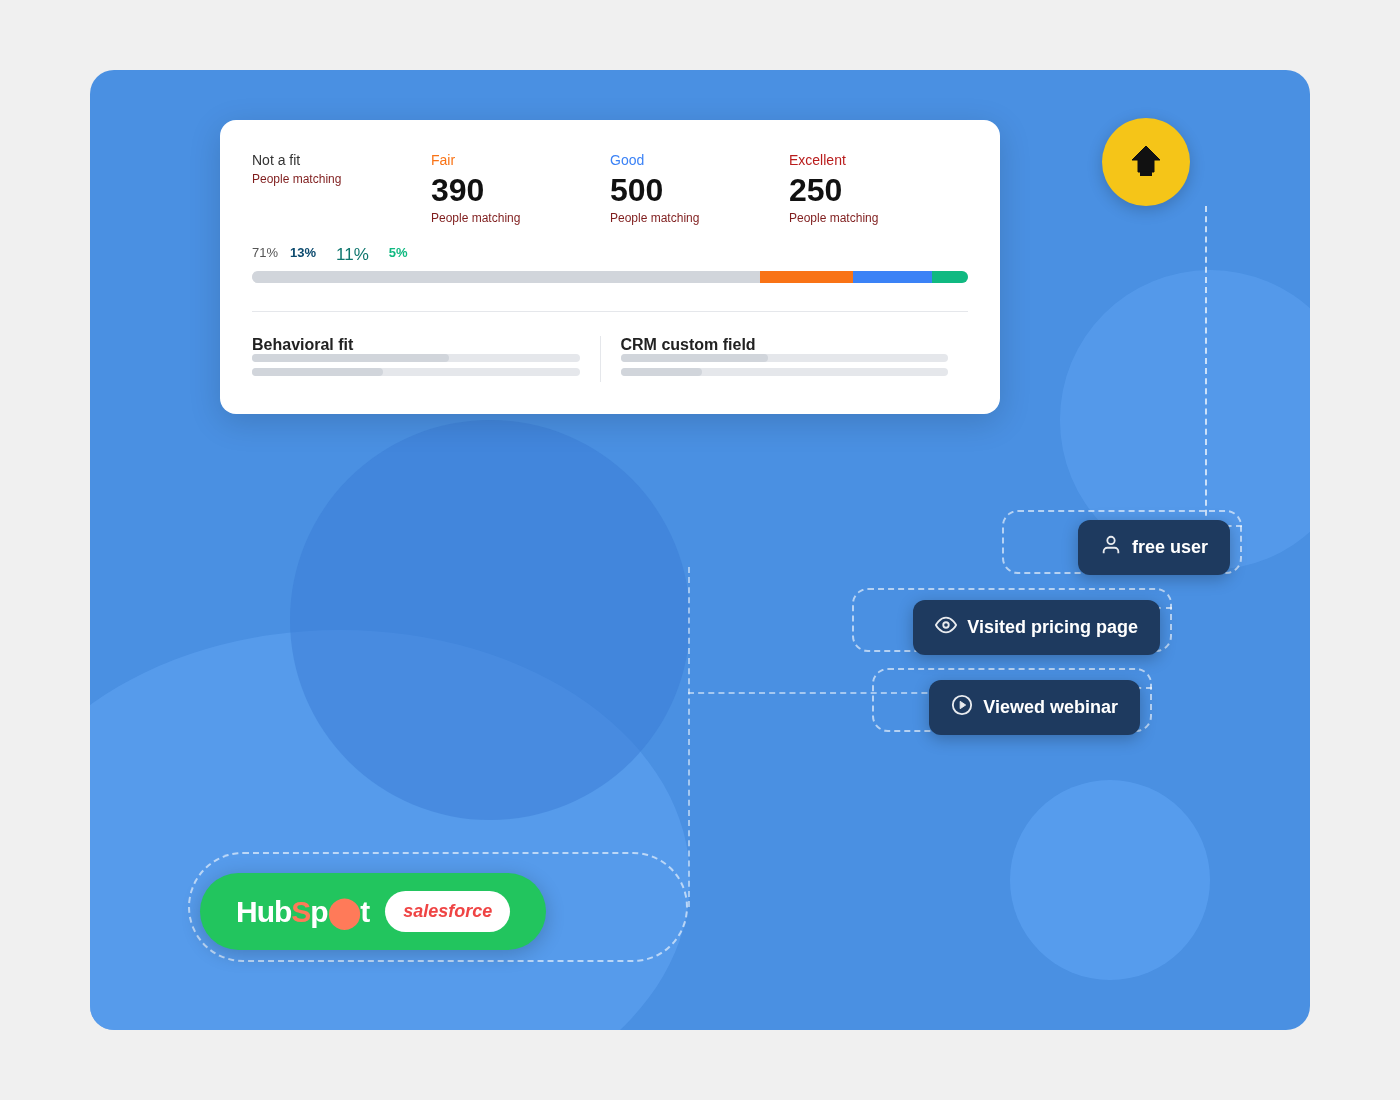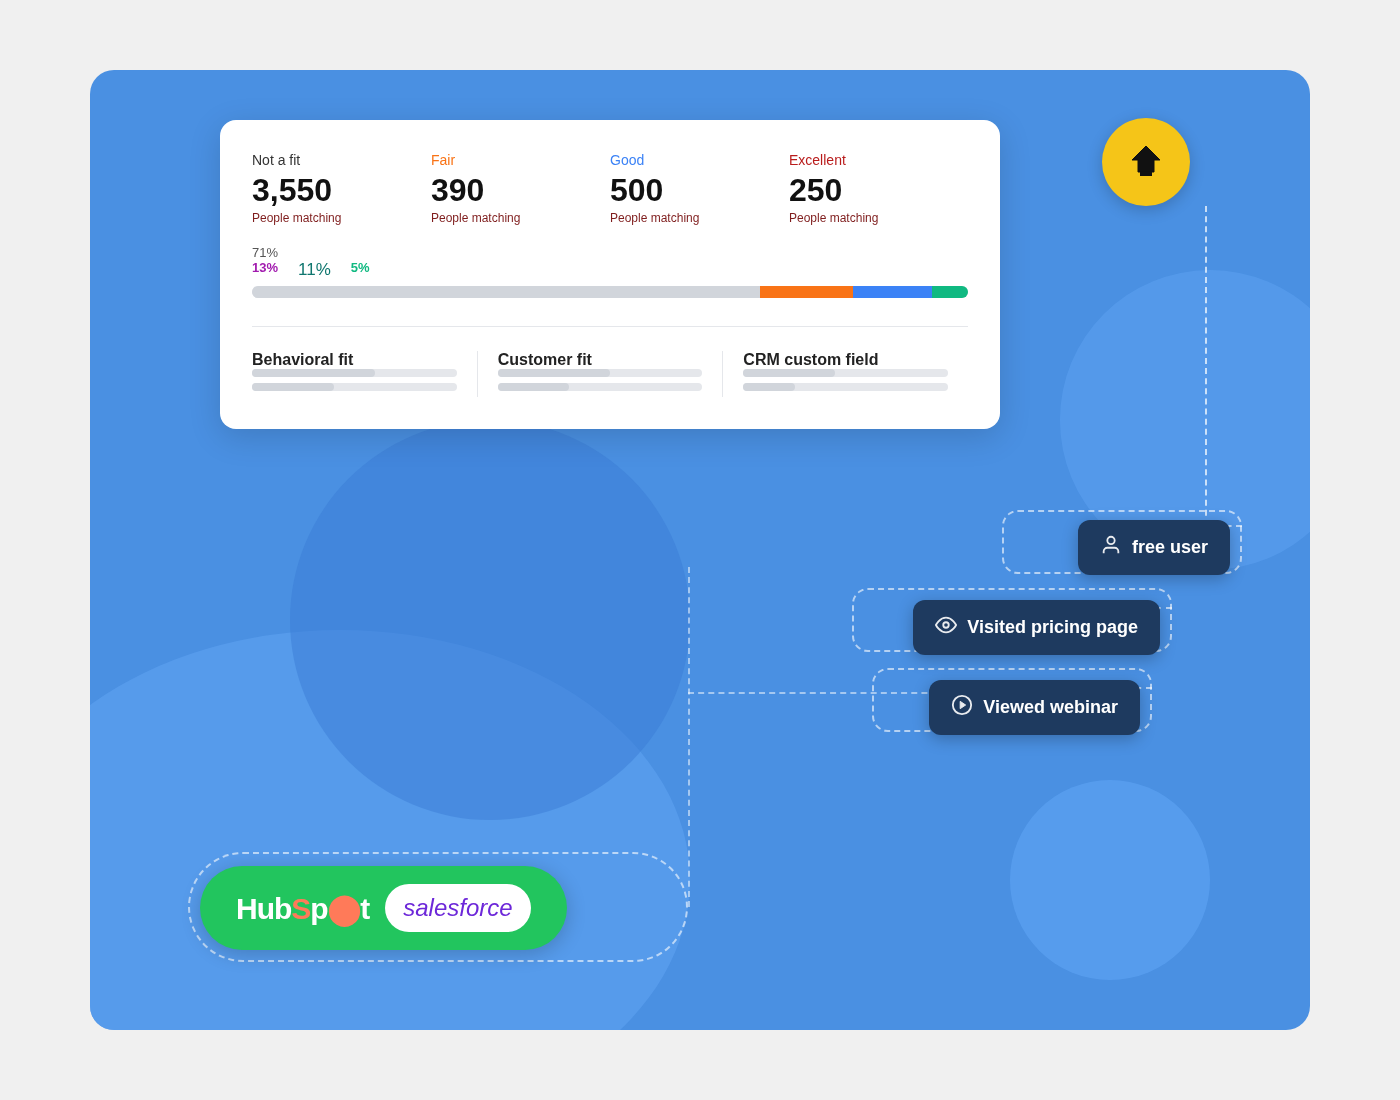--- a/index.html
+++ b/index.html
@@ -106,32 +106,31 @@
     }
 
     
     .progress-section {
       margin-bottom: 28px;
     }
     .progress-labels {
       display: flex;
       justify-content: flex-start;
       margin-bottom: 6px;
-      flex-direction: column;
     }
     .progress-pct {
       font-size: 13px;
       color: #555;
     }
     .progress-pct.left { color: #555; }
     .progress-pcts-right {
       display: flex;
       gap: 20px;
     }
-    .pct-orange { color: #a21caf; font-size: 13px; font-weight: 600; }
+    .pct-orange { color: #0c4a6e; font-size: 13px; font-weight: 600; margin-left: 12px; }
     .pct-blue { color: #0f766e; font-size: 17px; font-weight: 400; }
     .pct-green { color: #10b981; font-size: 13px; font-weight: 600; }
 
     .progress-bar-container {
       width: 100%;
       height: 12px;
       border-radius: 6px;
       background: #e5e7eb;
       display: flex;
       overflow: hidden;
@@ -303,23 +302,23 @@
 
     .salesforce-cloud {
       background: white;
       border-radius: 50px;
       padding: 10px 18px;
       display: flex;
       align-items: center;
       justify-content: center;
     }
     .salesforce-text {
-      font-size: 24px;
-      font-weight: 400;
-      color: #6d28d9;
+      font-size: 18px;
+      font-weight: 700;
+      color: #ef4444;
       font-style: italic;
     }
 
     
     .pill-dashed {
       position: absolute;
       bottom: 68px;
       left: 98px;
       width: 500px;
       height: 110px;
@@ -336,21 +335,20 @@
   <div class="blob-1"></div>
   <div class="blob-2"></div>
   <div class="blob-3"></div>
   <div class="blob-4"></div>
 
   <div class="main-card">
 
     <div class="stats-row">
       <div class="stat-item">
         <div class="stat-label dark">Not a fit</div>
-        <div class="stat-number">3,550</div>
         <div class="stat-sub">People matching</div>
       </div>
       <div class="stat-item">
         <div class="stat-label orange">Fair</div>
         <div class="stat-number">390</div>
         <div class="stat-sub">People matching</div>
       </div>
       <div class="stat-item">
         <div class="stat-label blue">Good</div>
         <div class="stat-number">500</div>
@@ -386,29 +384,20 @@
       <div class="fit-item">
         <div class="fit-title">Behavioral fit</div>
         <div class="fit-bar">
           <div class="fit-bar-inner" style="width: 60%"></div>
         </div>
         <div class="fit-bar">
           <div class="fit-bar-inner" style="width: 40%"></div>
         </div>
       </div>
       <div class="fit-item">
-        <div class="fit-title">Customer fit</div>
-        <div class="fit-bar">
-          <div class="fit-bar-inner" style="width: 55%"></div>
-        </div>
-        <div class="fit-bar">
-          <div class="fit-bar-inner" style="width: 35%"></div>
-        </div>
-      </div>
-      <div class="fit-item">
         <div class="fit-title">CRM custom field</div>
         <div class="fit-bar">
           <div class="fit-bar-inner" style="width: 45%"></div>
         </div>
         <div class="fit-bar">
           <div class="fit-bar-inner" style="width: 25%"></div>
         </div>
       </div>
     </div>
   </div>

